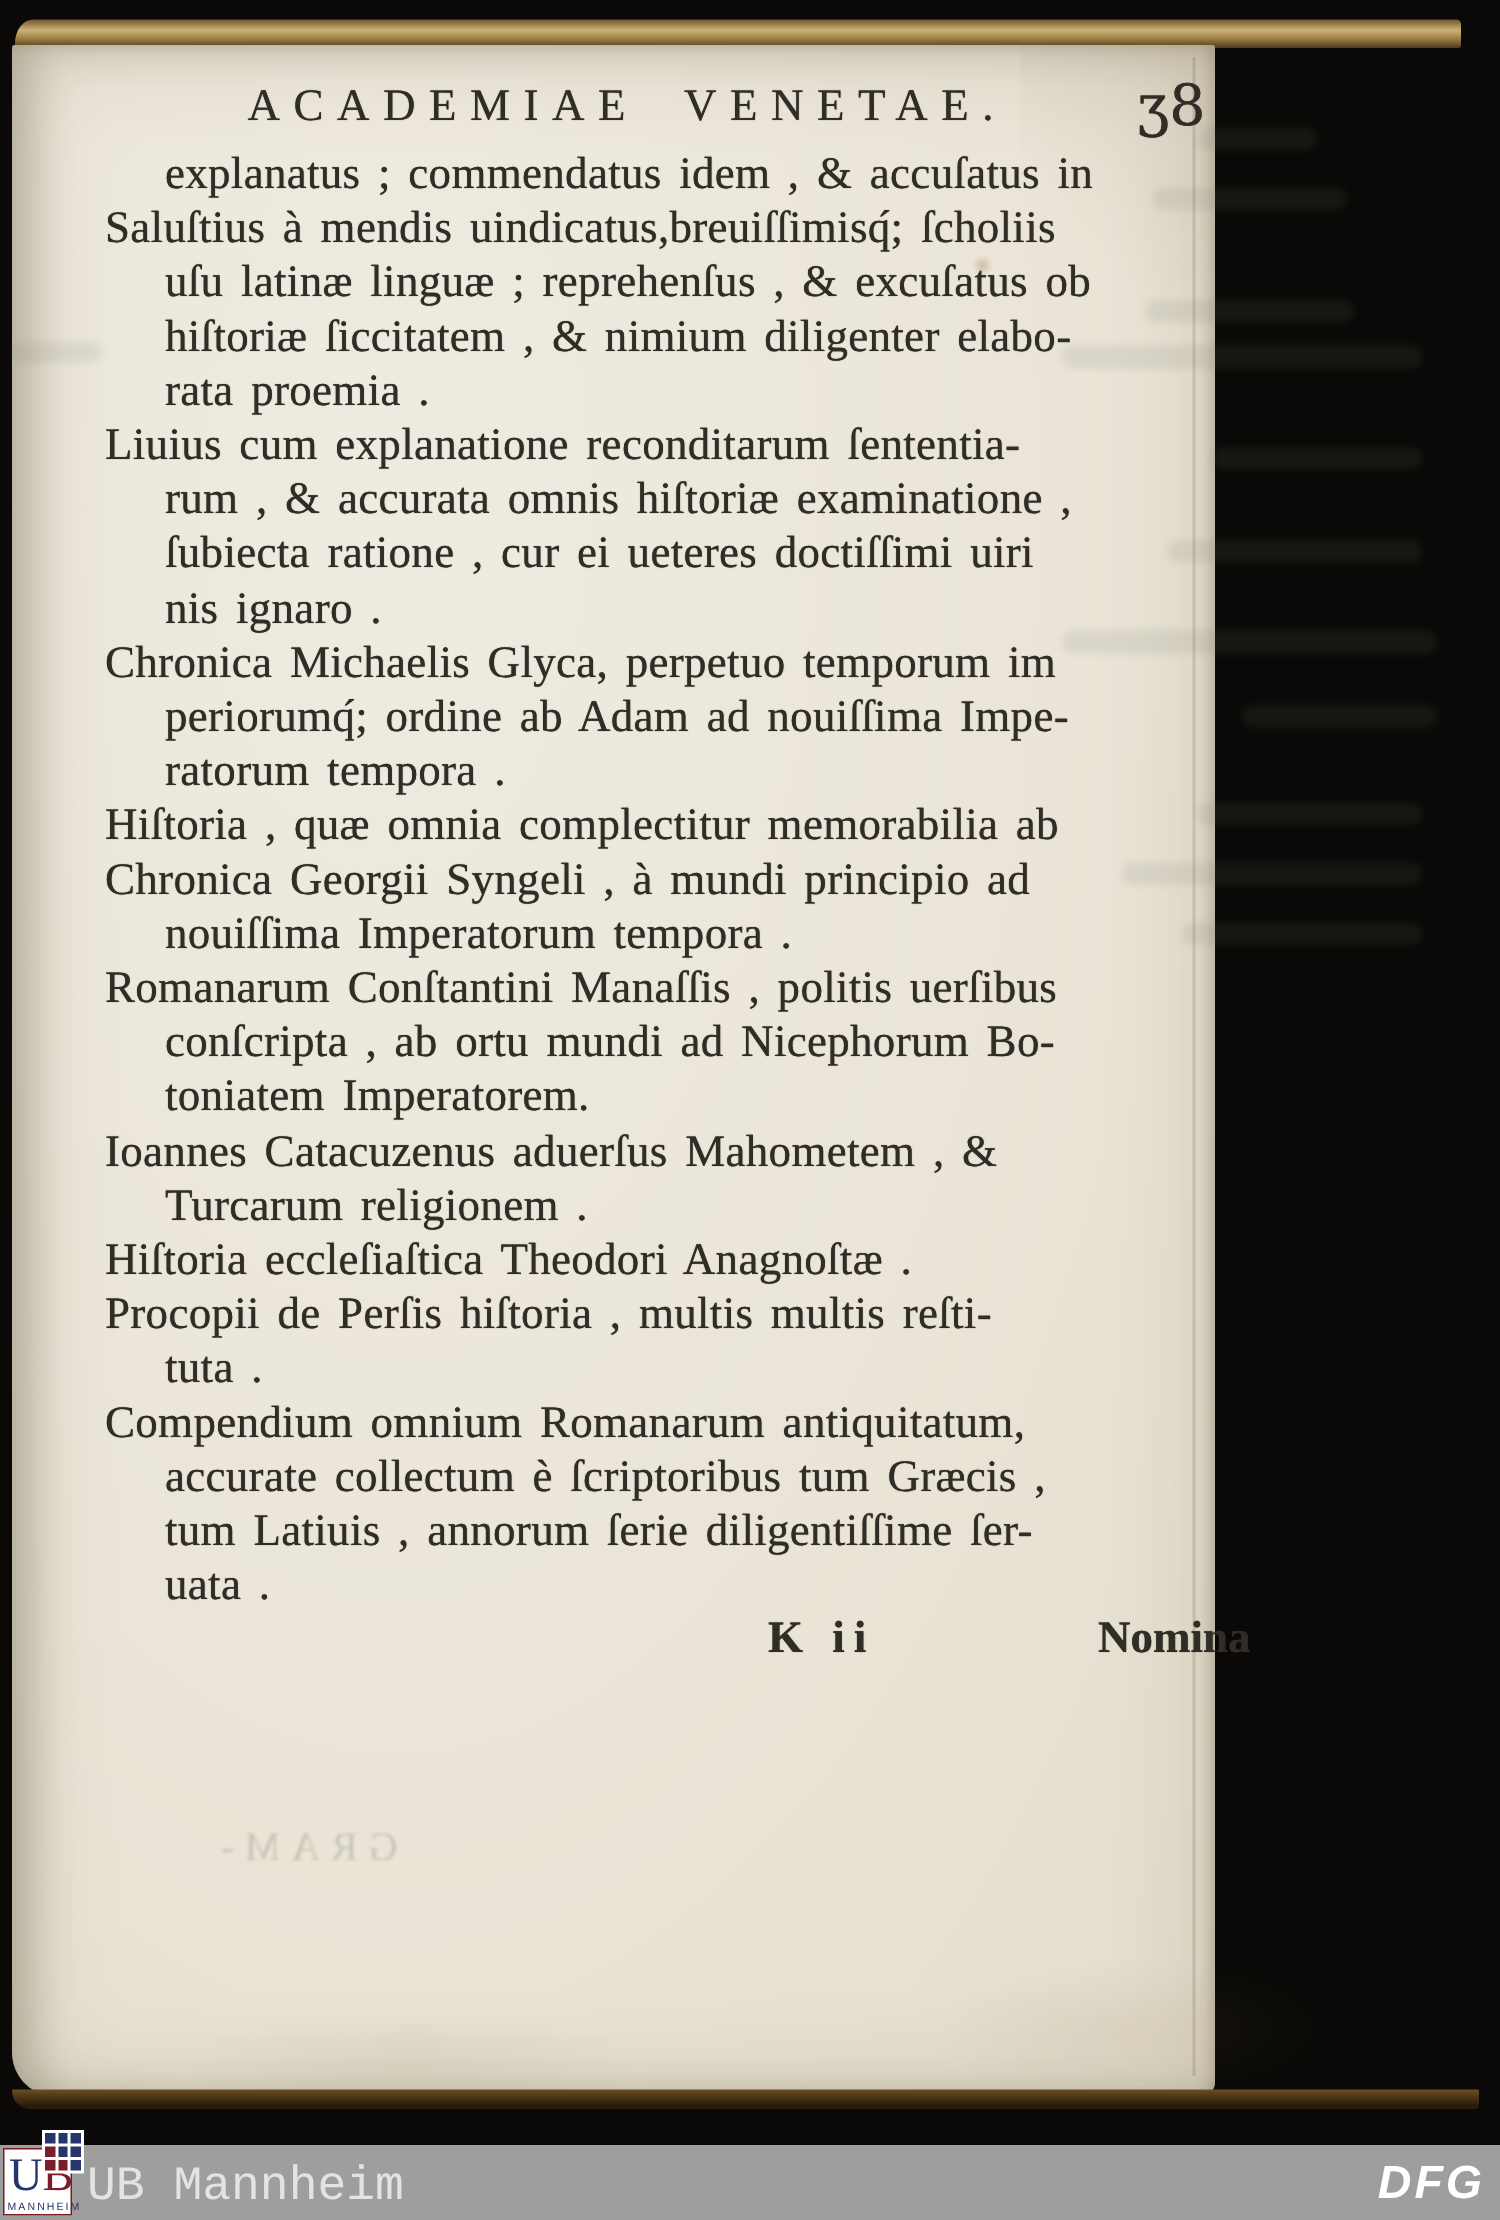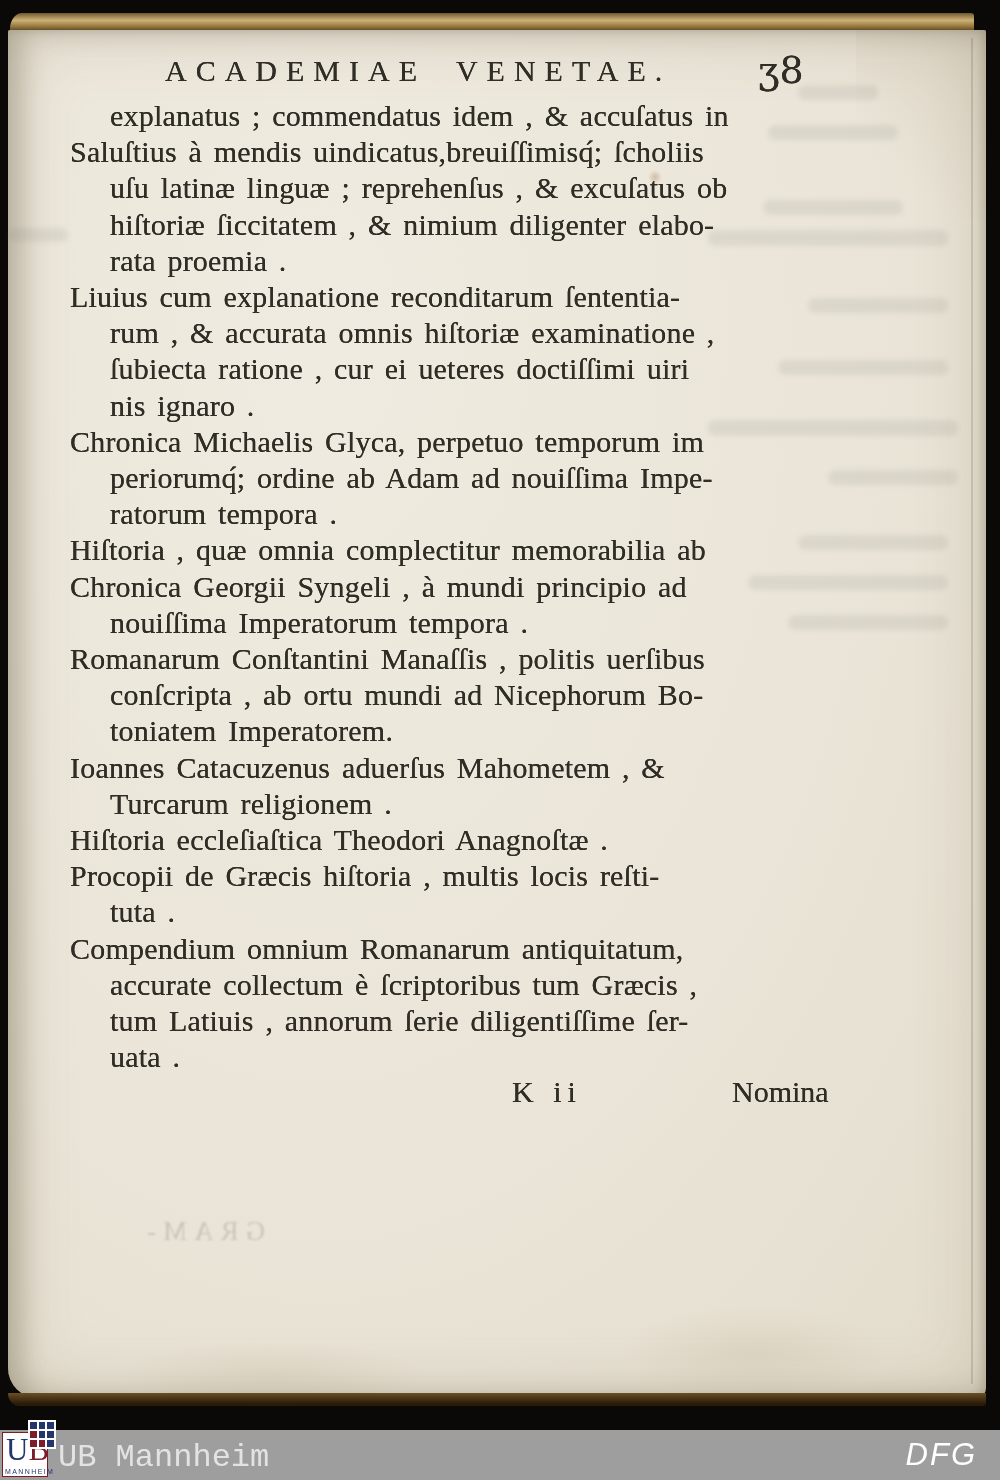--- a/index.html
+++ b/index.html
@@ -8,21 +8,21 @@
     background:#0a0907;
     font-family:"Liberation Serif","DejaVu Serif",serif;
   }
   
   .book-edge-top{
     position:absolute;left:10px;top:13px;width:964px;height:19px;
     background:linear-gradient(to bottom,#6e5830,#cdb175 38%,#96793f 70%,#4e3a1c);
     border-radius:12px 3px 2px 2px / 16px 3px 2px 2px;
   }
   .page{
-    position:absolute;left:8px;top:30px;width:978px;height:1368px;
+    position:absolute;left:8px;top:30px;width:802px;height:1368px;
     background:radial-gradient(ellipse at 32% 22%, #f0ebe0 0%, #eae5d8 55%, #e3ddcd 100%);
     border-radius:2px 2px 10px 30px;
     box-shadow:
       inset 0 0 70px rgba(110,95,65,.22),
       inset 14px 0 26px rgba(90,80,55,.28),
       inset -4px 0 8px rgba(70,60,40,.18);
     color:#2f2d26;
   }
   .right-edge-line{
     position:absolute;right:13px;top:8px;bottom:14px;width:2px;
@@ -51,21 +51,21 @@
     text-shadow:0 0 .5px currentColor;
   }
   
   .text-block{position:absolute;left:62px;top:68px;width:790px;}
   .line{
     font-size:30px;line-height:36.2px;white-space:nowrap;
     word-spacing:4px;letter-spacing:.2px;
     text-shadow:0 0 .6px currentColor;
   }
   .cont{padding-left:40px;}
-  .sig-line{position:relative;height:37px;font-size:30px;}
+  .sig-line{position:relative;height:37px;font-size:30px;font-weight:bold;}
   .sig-line span{position:absolute;text-shadow:0 0 .6px currentColor;}
   .sig{left:442px;letter-spacing:6px;}
   .catchword{left:618px;margin-left:44px;}
   
   .ghost{
     position:absolute;background:#70746a;opacity:.12;
     filter:blur(2.5px);border-radius:7px;height:15px;
   }
   .ghost-word{
     position:absolute;left:132px;top:1186px;
@@ -100,22 +100,22 @@
     color:#24366b;font-family:"Liberation Sans",sans-serif;white-space:nowrap;
   }
   .mosaic{
     position:absolute;left:25px;top:-13px;width:28px;height:29px;
     background:#fff;display:grid;grid-template-columns:repeat(3,1fr);
     grid-template-rows:repeat(3,1fr);gap:2px;padding:2px;box-sizing:border-box;
   }
   .sq-b{background:#24366b;}
   .sq-r{background:#7c1d2b;}
   .dfg{
-    position:absolute;right:23px;top:7px;
-    font-family:"Liberation Sans",sans-serif;font-weight:normal;font-style:italic;
+    position:absolute;right:10px;top:7px;
+    font-family:"Liberation Sans",sans-serif;font-weight:bold;font-style:italic;
     font-size:31px;color:#fff;letter-spacing:2px;
   }
 </style>
 </head>
 <body>
 
 <div class="book-edge-top"></div>
 
 <div class="page">
   <div class="corner-shade"></div>
@@ -149,21 +149,21 @@
 
     <div class="line">Romanarum Conſtantini Manaſſis , politis uerſibus</div>
     <div class="line cont">conſcripta , ab ortu mundi ad Nicephorum Bo-</div>
     <div class="line cont">toniatem Imperatorem.</div>
 
     <div class="line">Ioannes Catacuzenus aduerſus Mahometem , &amp;</div>
     <div class="line cont">Turcarum religionem .</div>
 
     <div class="line">Hiſtoria eccleſiaſtica Theodori Anagnoſtæ .</div>
 
-    <div class="line">Procopii de Græcis hiſtoria , multis locis reſti-</div>
+    <div class="line">Procopii de Perſis hiſtoria , multis multis reſti-</div>
     <div class="line cont">tuta .</div>
 
     <div class="line">Compendium omnium Romanarum antiquitatum,</div>
     <div class="line cont">accurate collectum è ſcriptoribus tum Græcis ,</div>
     <div class="line cont">tum Latiuis , annorum ſerie diligentiſſime ſer-</div>
     <div class="line cont">uata .</div>
 
     <div class="sig-line">
       <span class="sig">K ii</span>
       <span class="catchword">Nomina</span>

